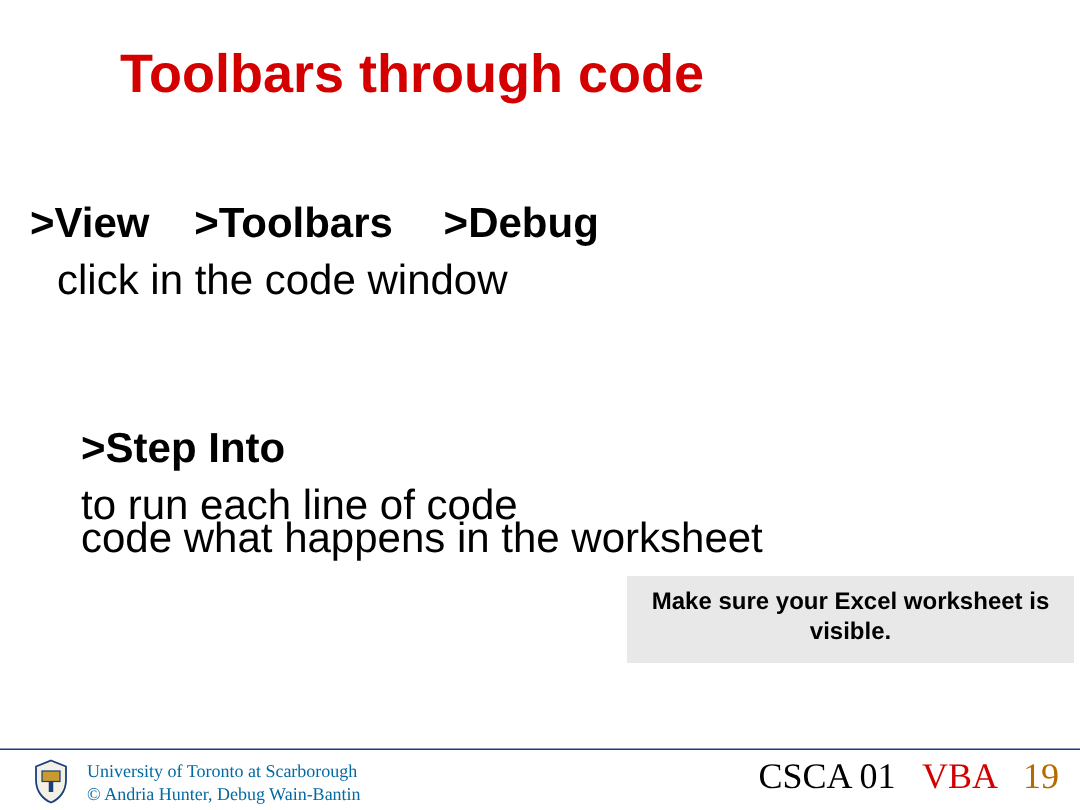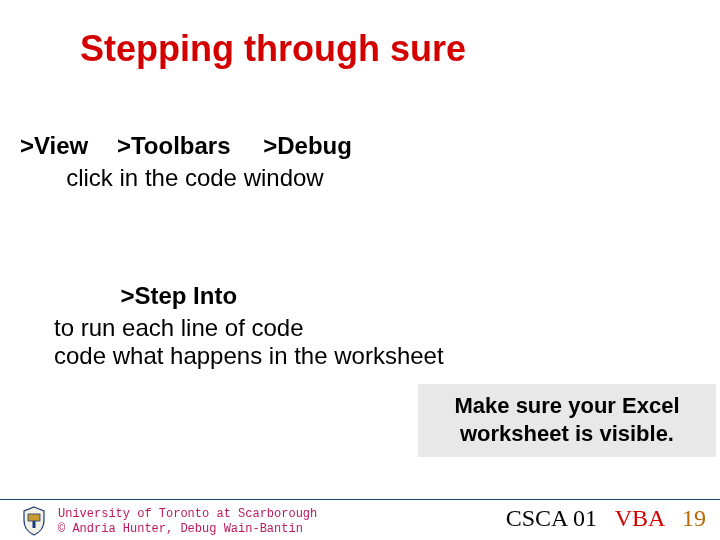--- a/index.html
+++ b/index.html
@@ -23,40 +23,39 @@
     top: 28px;
     left: 80px;
     font-family: "Comic Sans MS", "Comic Sans", cursive, sans-serif;
     font-size: 36px;
     font-weight: bold;
     color: #d40000;
   }
   .block {
     position: absolute;
     font-family: "Comic Sans MS", "Comic Sans", cursive, sans-serif;
-    font-size: 24px;
+    font-size: 28px;
     color: #000;
     line-height: 1.35;
-    text-align: center;
   }
   .b1 { top: 130px; left: 20px; }
   .b1 .line2 { margin-left: 18px; }
   .b2 { top: 240px; left: 54px; margin-top: 40px; }
   .b3 { top: 340px; left: 54px; }
   .menu { font-weight: bold; display: inline-block; }
   .gap-view    { margin-right: 22px; }
   .gap-toolbars{ margin-right: 26px; }
   .callout {
     position: absolute;
     top: 384px;
     left: 418px;
     width: 290px;
     background: #e8e8e8;
     font-family: Verdana, Arial, sans-serif;
-    font-size: 22px;
+    font-size: 16px;
     font-weight: bold;
     text-align: center;
     padding: 8px 4px 10px 4px;
     line-height: 1.25;
   }
   .footer {
     position: absolute;
     left: 0;
     bottom: 0;
     width: 720px;
@@ -68,42 +67,42 @@
     left: 22px;
     bottom: 4px;
     width: 24px;
     height: 30px;
   }
   .crest svg { width: 24px; height: 30px; display: block; }
   .foot-text {
     position: absolute;
     left: 58px;
     bottom: 4px;
-    font-family: Liberation Mono, monospace;
+    font-family: Liberation Serif, serif;
     font-size: 12px;
     line-height: 1.2;
-    color: #be185d;
+    color: #0369a1;
   }
   .foot-right {
     position: absolute;
     right: 14px;
     bottom: 8px;
     font-family: "Times New Roman", Times, serif;
     font-size: 24px;
   }
   .foot-right .course { color: #000; }
   .foot-right .vba    { color: #d40000; }
   .foot-right .page   { color: #b46b00; }
 </style>
 </head>
 <body>
 
 <div class="slide">
 
-  <div class="title">Stepping through sure</div>
+  <div class="title">Toolbars through code</div>
 
   <div class="block b1">
     <div>
       <span class="menu gap-view">&gt;View</span>
       <span class="menu gap-toolbars">&gt;Toolbars</span>
       <span class="menu">&gt;Debug</span>
     </div>
     <div class="line2">click in the code window</div>
   </div>
 

